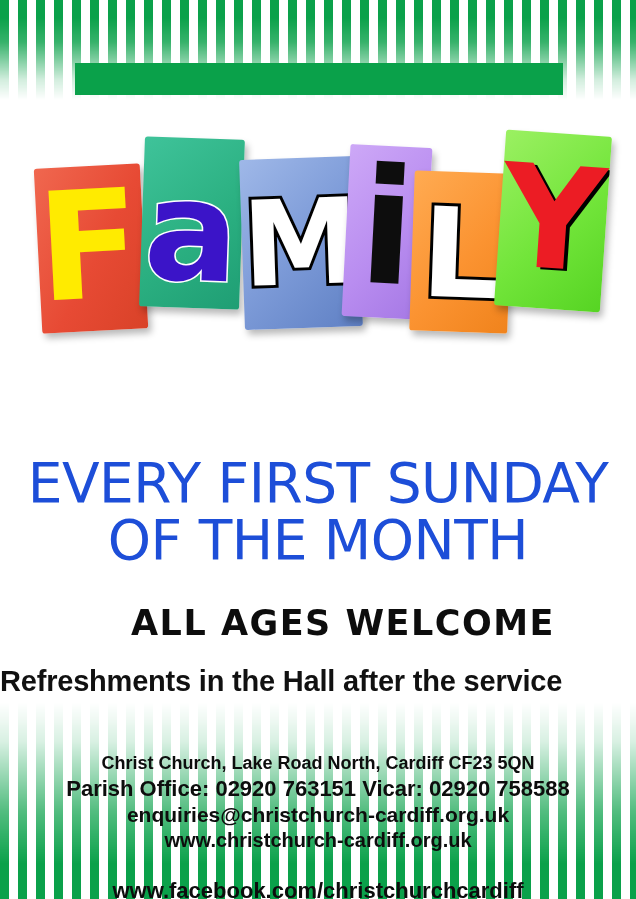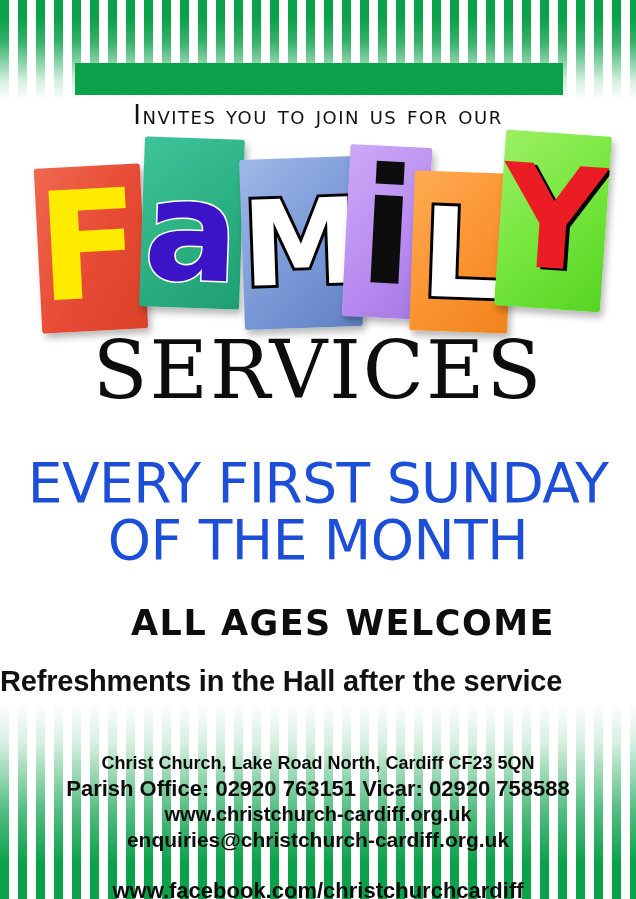--- a/index.html
+++ b/index.html
@@ -276,21 +276,20 @@
 <body>
 
 <div id="poster">
 
   <div class="stripes" id="stripes-top">
     <div class="bars"></div>
   </div>
 
   <div id="green-banner"></div>
 
-  <div id="invite-line">Invites you to join us for our</div>
 
   <div id="family-word">
     <div class="ransom" id="letter-F">
       <span>F</span>
     </div>
     <div class="ransom" id="letter-a">
       <span>a</span>
     </div>
     <div class="ransom" id="letter-M">
       <span>M</span>
@@ -299,36 +298,35 @@
       <span>i</span>
     </div>
     <div class="ransom" id="letter-L">
       <span>L</span>
     </div>
     <div class="ransom" id="letter-Y">
       <span>Y</span>
     </div>
   </div>
 
-  <div id="services-heading">SERVICES</div>
 
   <div id="date-block">
     <span class="dline">EVERY FIRST SUNDAY</span>
     <span class="dline">OF THE MONTH</span>
   </div>
 
   <div id="welcome-line">ALL AGES WELCOME</div>
 
   <div id="refreshments-line">Refreshments in the Hall after the service</div>
 
   <div class="stripes" id="stripes-bottom">
     <div class="bars"></div>
   </div>
 
   <div id="contact-block">
     <span class="cline address">Christ Church, Lake Road North, Cardiff CF23 5QN</span>
     <span class="cline phones">Parish Office: 02920 763151 Vicar: 02920 758588</span>
+    <span class="cline email">enquiries@christchurch-cardiff.org.uk</span>
     <span class="cline website">www.christchurch-cardiff.org.uk</span>
-    <span class="cline email">enquiries@christchurch-cardiff.org.uk</span>
     <span class="cline facebook">www.facebook.com/christchurchcardiff</span>
   </div>
 
 </div>
 
 </body></html>

